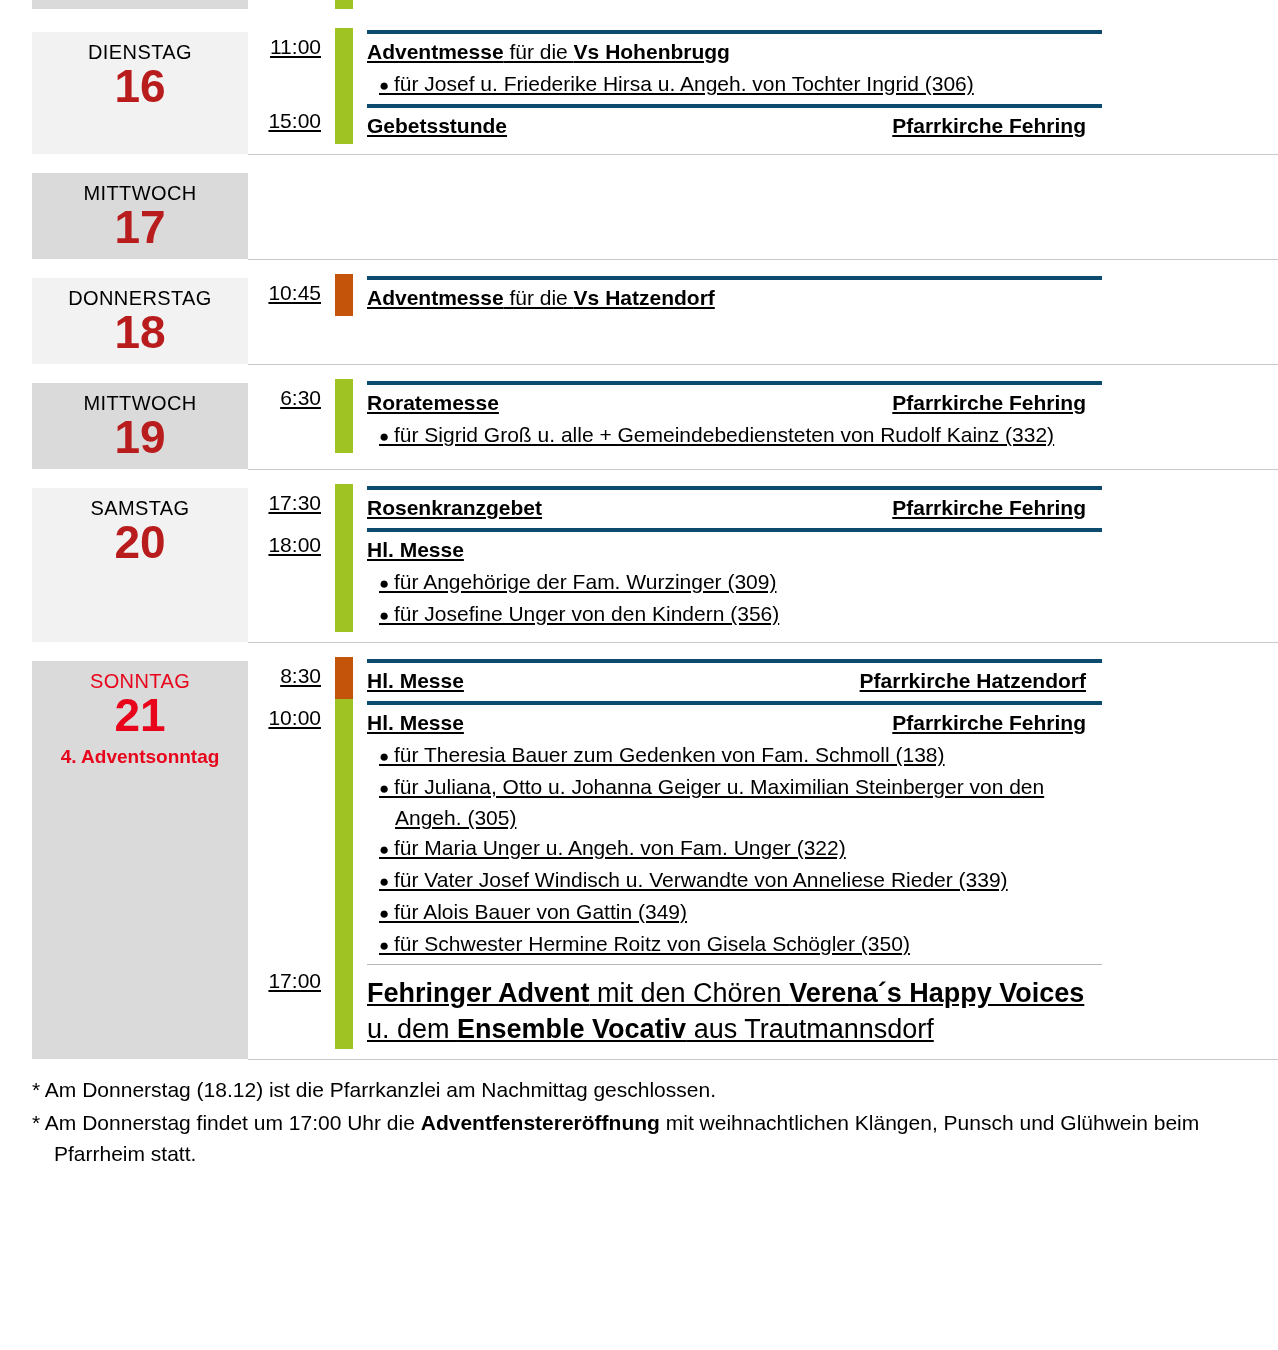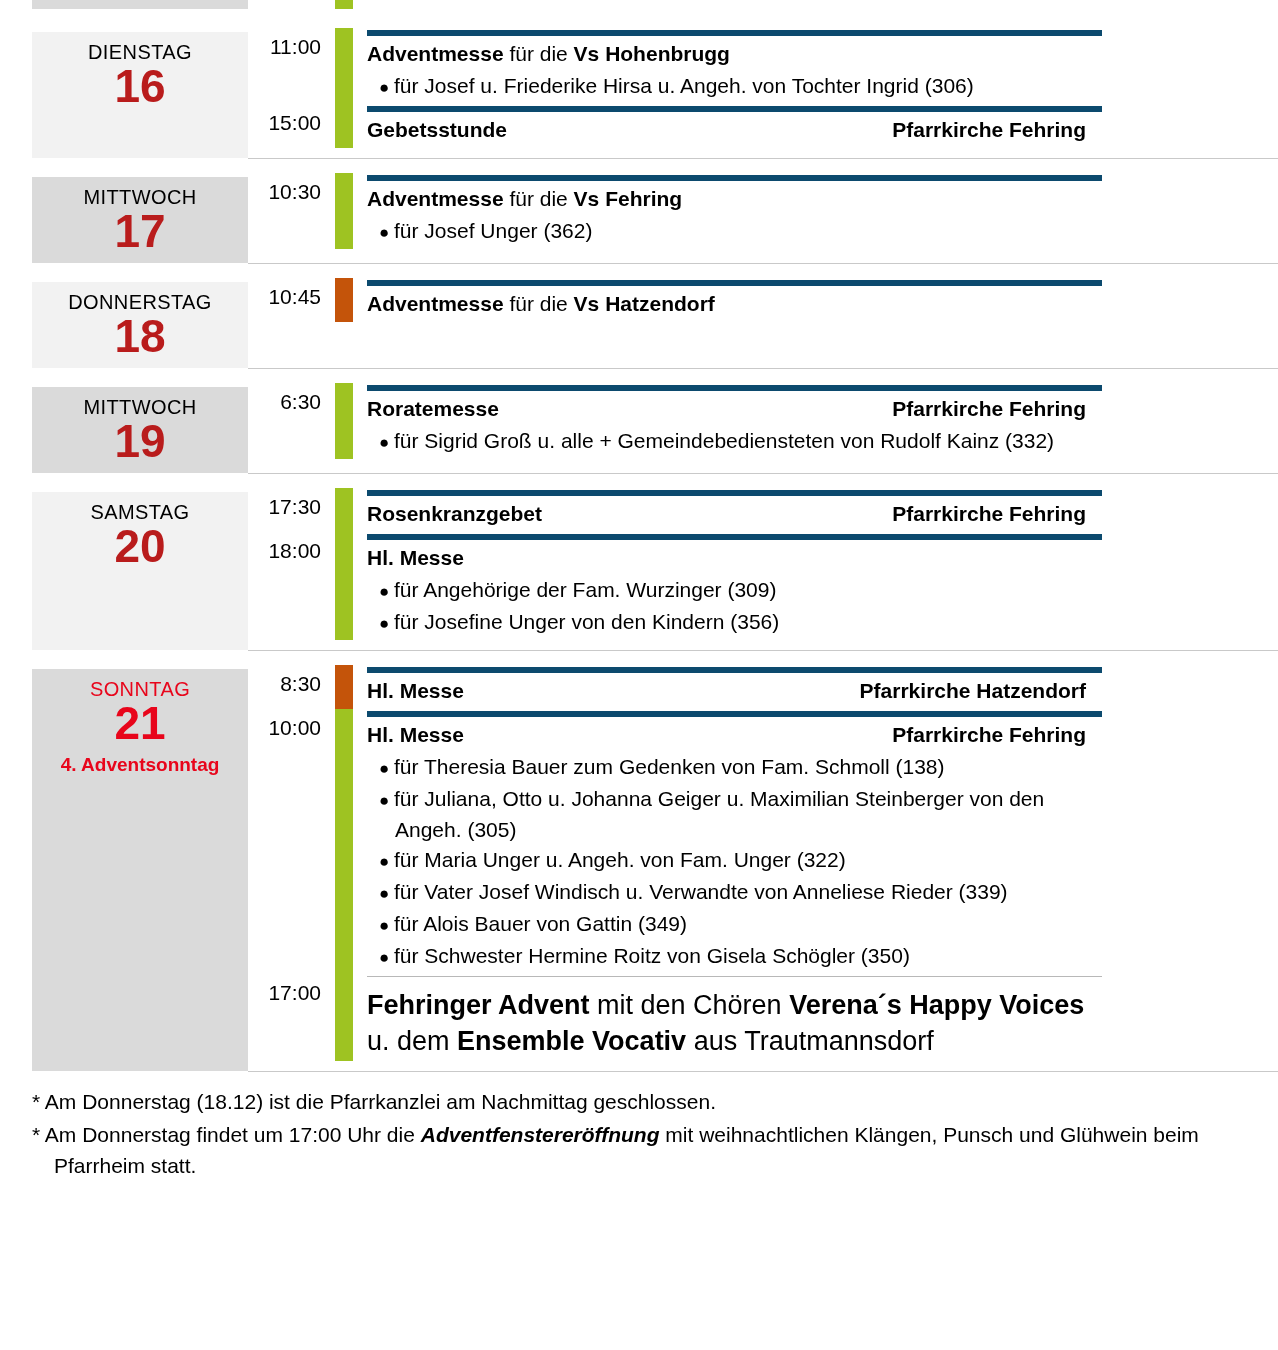--- a/index.html
+++ b/index.html
@@ -46,38 +46,38 @@
   }
   .day-sub {
     font-size: 19px; font-weight: bold; line-height: 24px;
     text-align: center; margin-top: 6px;
   }
   .sunday .day-name, .sunday .day-num, .sunday .day-sub { color: #e8051b; }
 
   .events { flex: 1 1 auto; min-width: 0; padding-top: 14px; padding-bottom: 10px; position: relative; }
 
   .ev {
-    display: flex; align-items: stretch; position: relative;
+    display: flex; align-items: stretch; position: relative; text-decoration: underline;
   }
   .ev-time {
     width: 87px; flex: 0 0 87px;
     text-align: right; padding-right: 14px;
     font-size: 21px; line-height: 30px; color: #000;
     padding-top: 4px;
   }
   .ev-bar { width: 18px; flex: 0 0 18px; }
   .bar-green  { background: #9ec322; }
   .bar-orange { background: #c4540a; }
 
   .ev-body { flex: 1 1 auto; min-width: 0; padding-left: 14px; position: relative; padding-top: 2px; padding-bottom: 2px; }
 
   .ev-line {
     display: flex; align-items: baseline; gap: 10px;
     font-size: 21px; line-height: 32px;
-    border-top: 6px solid #0c4a6e;
+    border-top: 4px solid #0c4a6e;
     padding-top: 2px;
   }
   .ev-title { flex: 1 1 auto; min-width: 0; }
   .ev-title b { font-weight: bold; }
   .ev-place { flex: 0 0 auto; font-weight: bold; text-align: right; padding-right: 16px; }
 
   .ev-detail {
     font-size: 21px; line-height: 29px;
     padding-left: 28px; text-indent: -16px;
     border-top: 1px solid transparent;
@@ -91,21 +91,21 @@
 
   
   .row-sep { height: 1px; background: #c9c9c9; margin-left: 248px; }
 
   
   .notes { padding: 14px 32px 0 32px; }
   .note {
     font-size: 21px; line-height: 31px; color: #000;
     padding-left: 22px; text-indent: -22px; margin-bottom: 2px;
   }
-  .note b { font-weight: bold; font-style: italic; }
+  .note b { font-weight: bold; }
 
   .eternal {
     margin-top: 34px; text-align: center;
     font-size: 21px; font-style: italic; line-height: 30px;
     padding: 0 40px 30px 40px;
   }
 </style>
 </head>
 <body>
 
@@ -147,33 +147,20 @@
             </div>
           </div>
         </div>
       </div>
       <div class="row-sep"></div>
       <div class="day-row shade-dark">
         <div class="day-cell">
           <div class="day-cell-inner">
             <div class="day-name">MITTWOCH</div>
             <div class="day-num">17</div>
-          </div>
-        </div>
-        <div class="events">
-          <div class="ev">
-            <div class="ev-time">10:30</div>
-            <div class="ev-bar bar-green"></div>
-            <div class="ev-body">
-              <div class="ev-line">
-                <div class="ev-title"><b>Adventmesse</b> für die <b>Vs Fehring</b></div>
-                <div class="ev-place"></div>
-              </div>
-              <div class="ev-detail"><span class="dot">● </span><span>für Josef Unger (362)</span></div>
-            </div>
           </div>
         </div>
       </div>
       <div class="row-sep"></div>
       <div class="day-row shade-light">
         <div class="day-cell">
           <div class="day-cell-inner">
             <div class="day-name">DONNERSTAG</div>
             <div class="day-num">18</div>
           </div>

